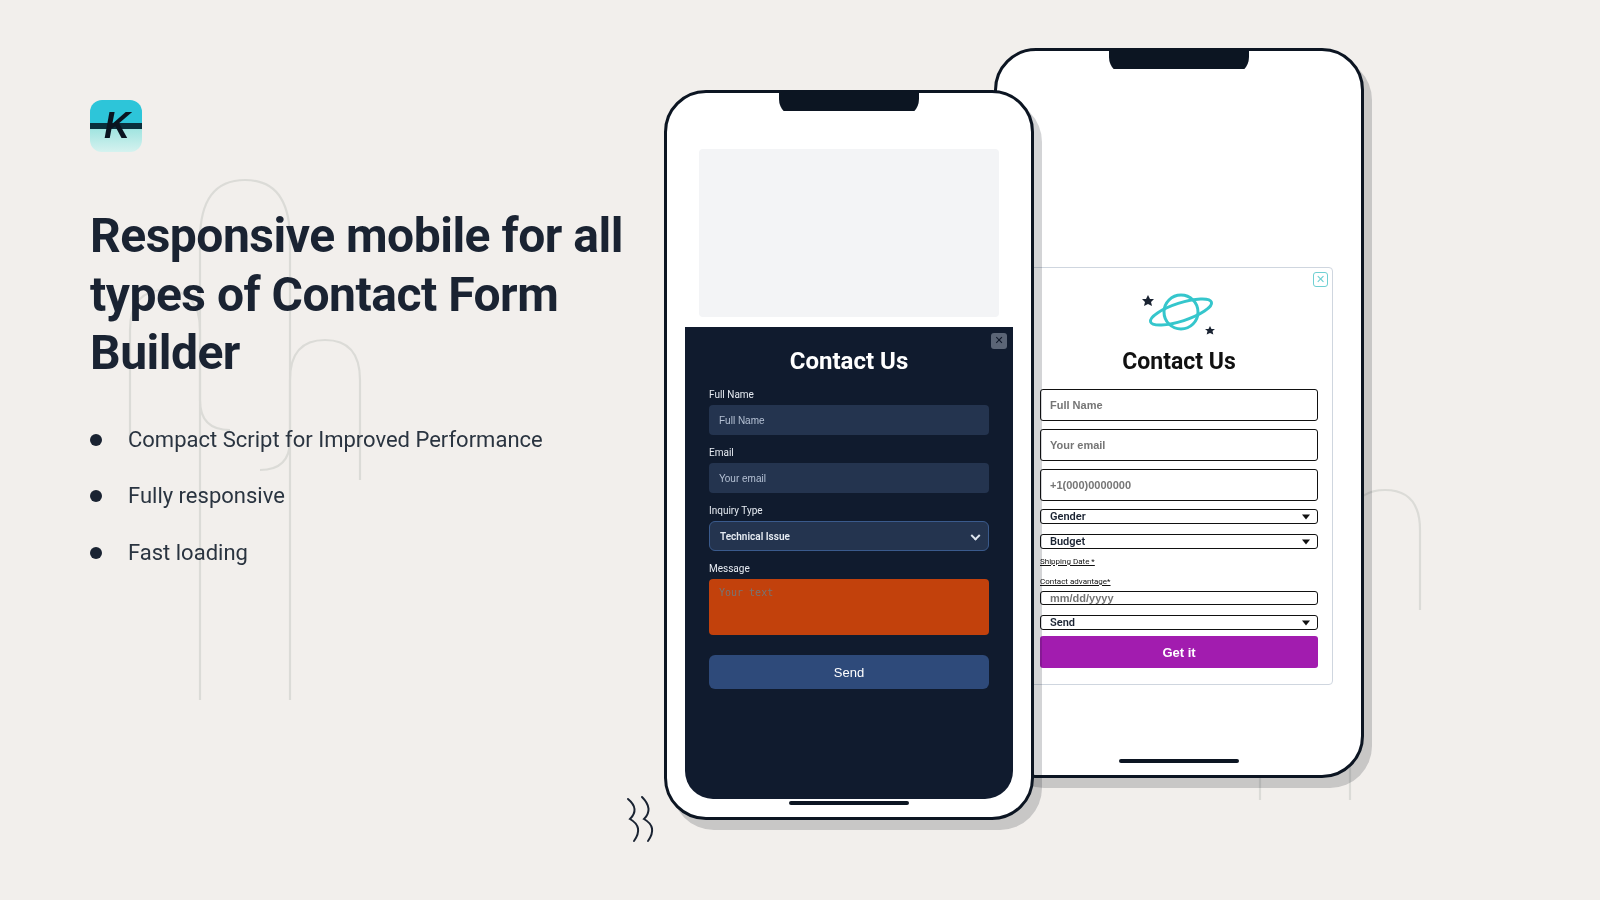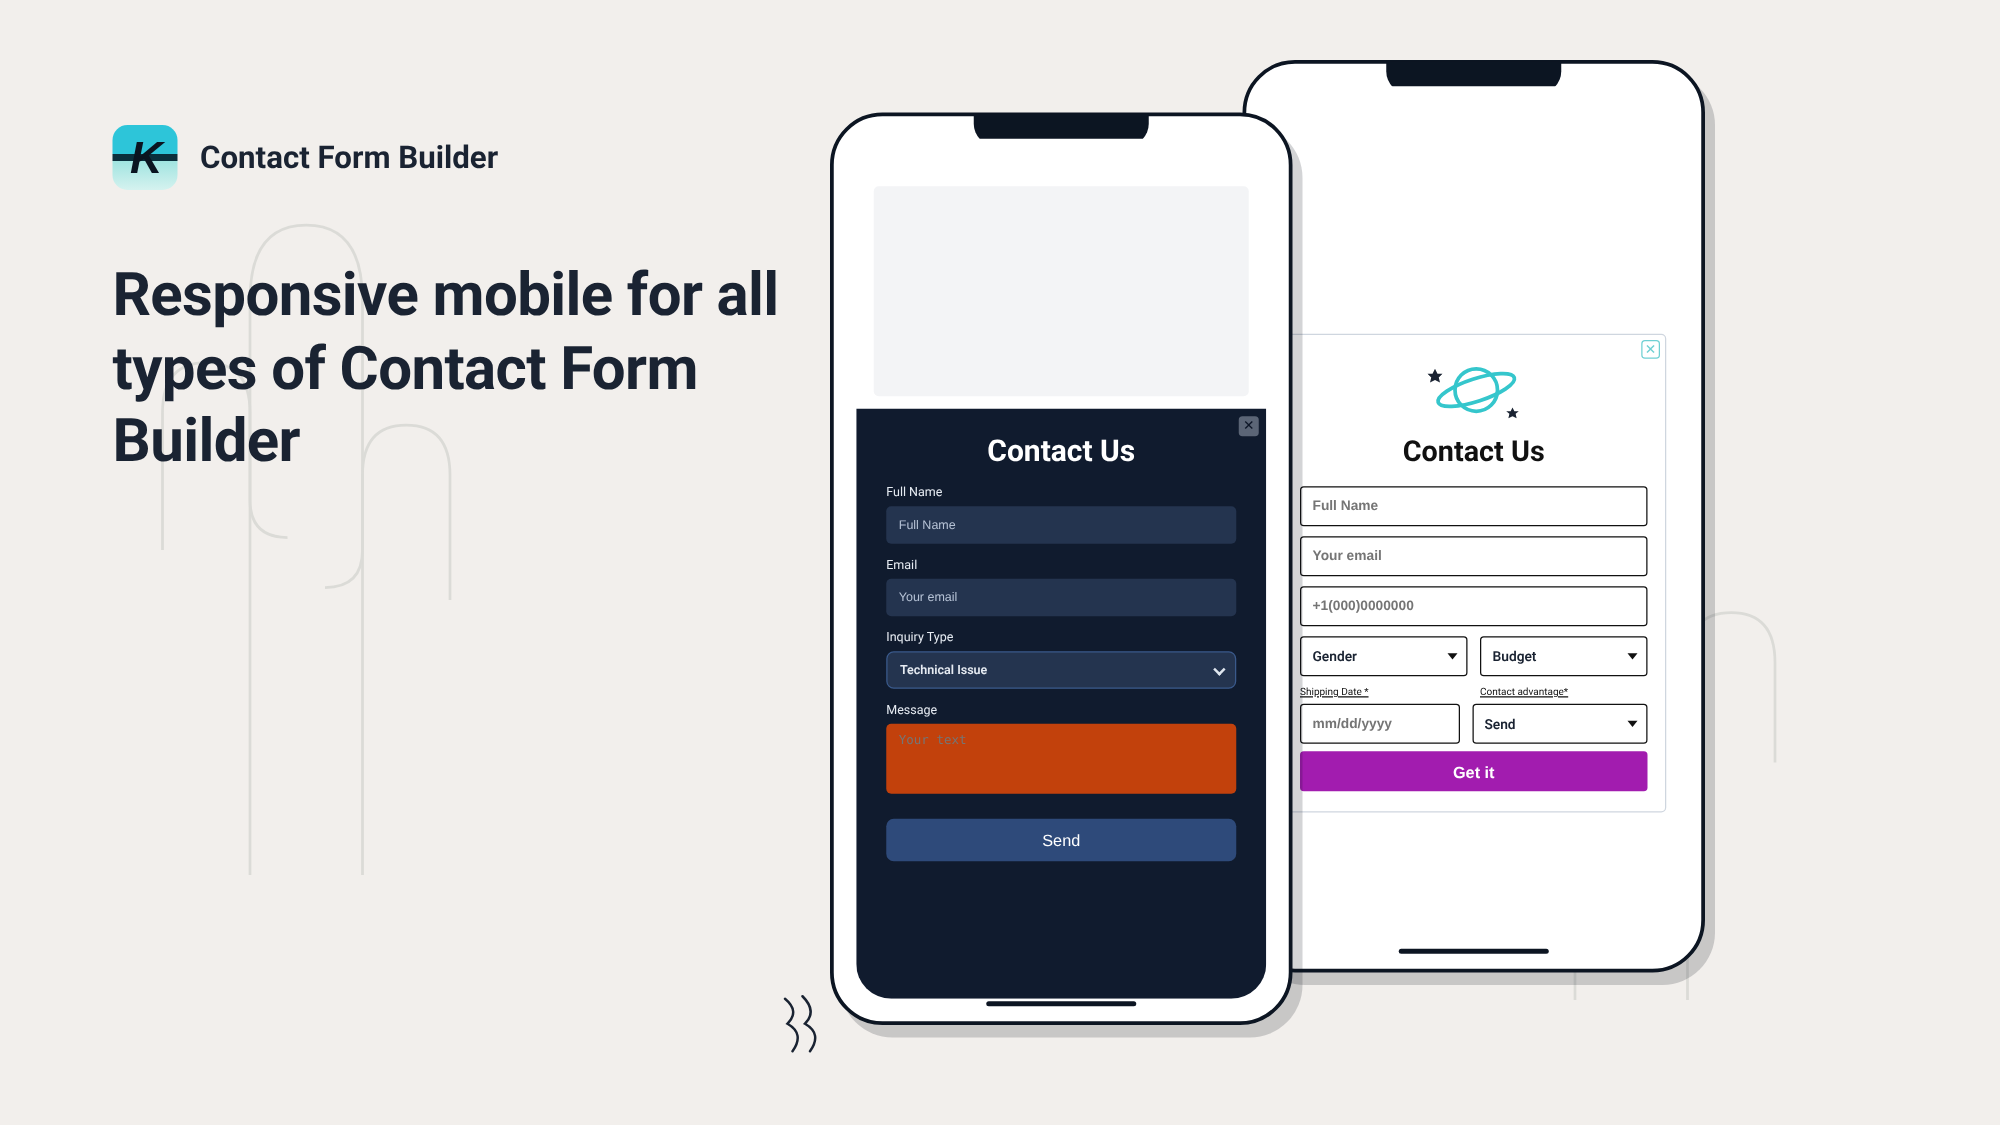--- a/index.html
+++ b/index.html
@@ -73,21 +73,21 @@
     border: 1px solid #6fd0d3; color: #6fd0d3; font-size: 11px; line-height: 13px;
     text-align: center; border-radius: 3px; cursor: pointer;
   }
   .planet { display: block; margin: 4px auto 8px; }
   .title-b { text-align: center; font-size: 23px; font-weight: 700; color: #111; margin-bottom: 14px; }
   .fld-b {
     width: 100%; height: 32px; border: 1.5px solid #111; border-radius: 3px;
     font-size: 11px; font-weight: 600; color: #111; padding: 0 9px; background: #fff;
     margin-bottom: 8px;
   }
-  .row2 { display: flex; gap: 10px; }
+  .row2 { display: flex; gap: 10px; flex-direction: column; }
   .row2 > * { flex: 1; }
   .sel-b {
     height: 32px; border: 1.5px solid #111; border-radius: 3px; font-size: 11px; font-weight: 600;
     padding: 0 22px 0 9px; background: #fff; position: relative; display: flex; align-items: center;
   }
   .sel-b .chev {
     position: absolute; right: 7px; top: 50%; transform: translateY(-50%);
     width: 0; height: 0; border-left: 4px solid transparent; border-right: 4px solid transparent;
     border-top: 5px solid #111;
   }
@@ -154,23 +154,33 @@
       <path d="M0,480 V70 q0,-60 45,-60 q45,0 45,60 V480"></path>
       <path d="M-70,240 V160 q0,-40 35,-40 q35,0 35,40 v60 q0,30 30,30"></path>
       <path d="M160,290 V210 q0,-40 -35,-40 q-35,0 -35,40 v50 q0,30 -30,30"></path>
     </g>
   </g>
 </svg>
 
 <div class="left-col">
   <div class="brand-row">
     <div class="logo">K</div>
-    <div class="brand-title">Contact Form Builder</div>
   </div>
   <h1 class="headline">Responsive mobile for all types of Contact Form Builder</h1>
+  <ul class="bullets">
+    <li>
+        <span>Compact Script for Improved Performance</span>
+      </li>
+    <li>
+        <span>Fully responsive</span>
+      </li>
+    <li>
+        <span>Fast loading</span>
+      </li>
+  </ul>
 </div>
 
 <div class="phone phone-b">
   <div class="notch"></div>
   <div class="screen">
     <div class="formcard-b">
       <div class="close-b">✕</div>
       <svg class="planet" width="86" height="56" viewBox="0 0 86 56">
         <g fill="none" stroke="#35c6cc" stroke-width="3" stroke-linecap="round">
           <circle cx="45" cy="28" r="17"></circle>

